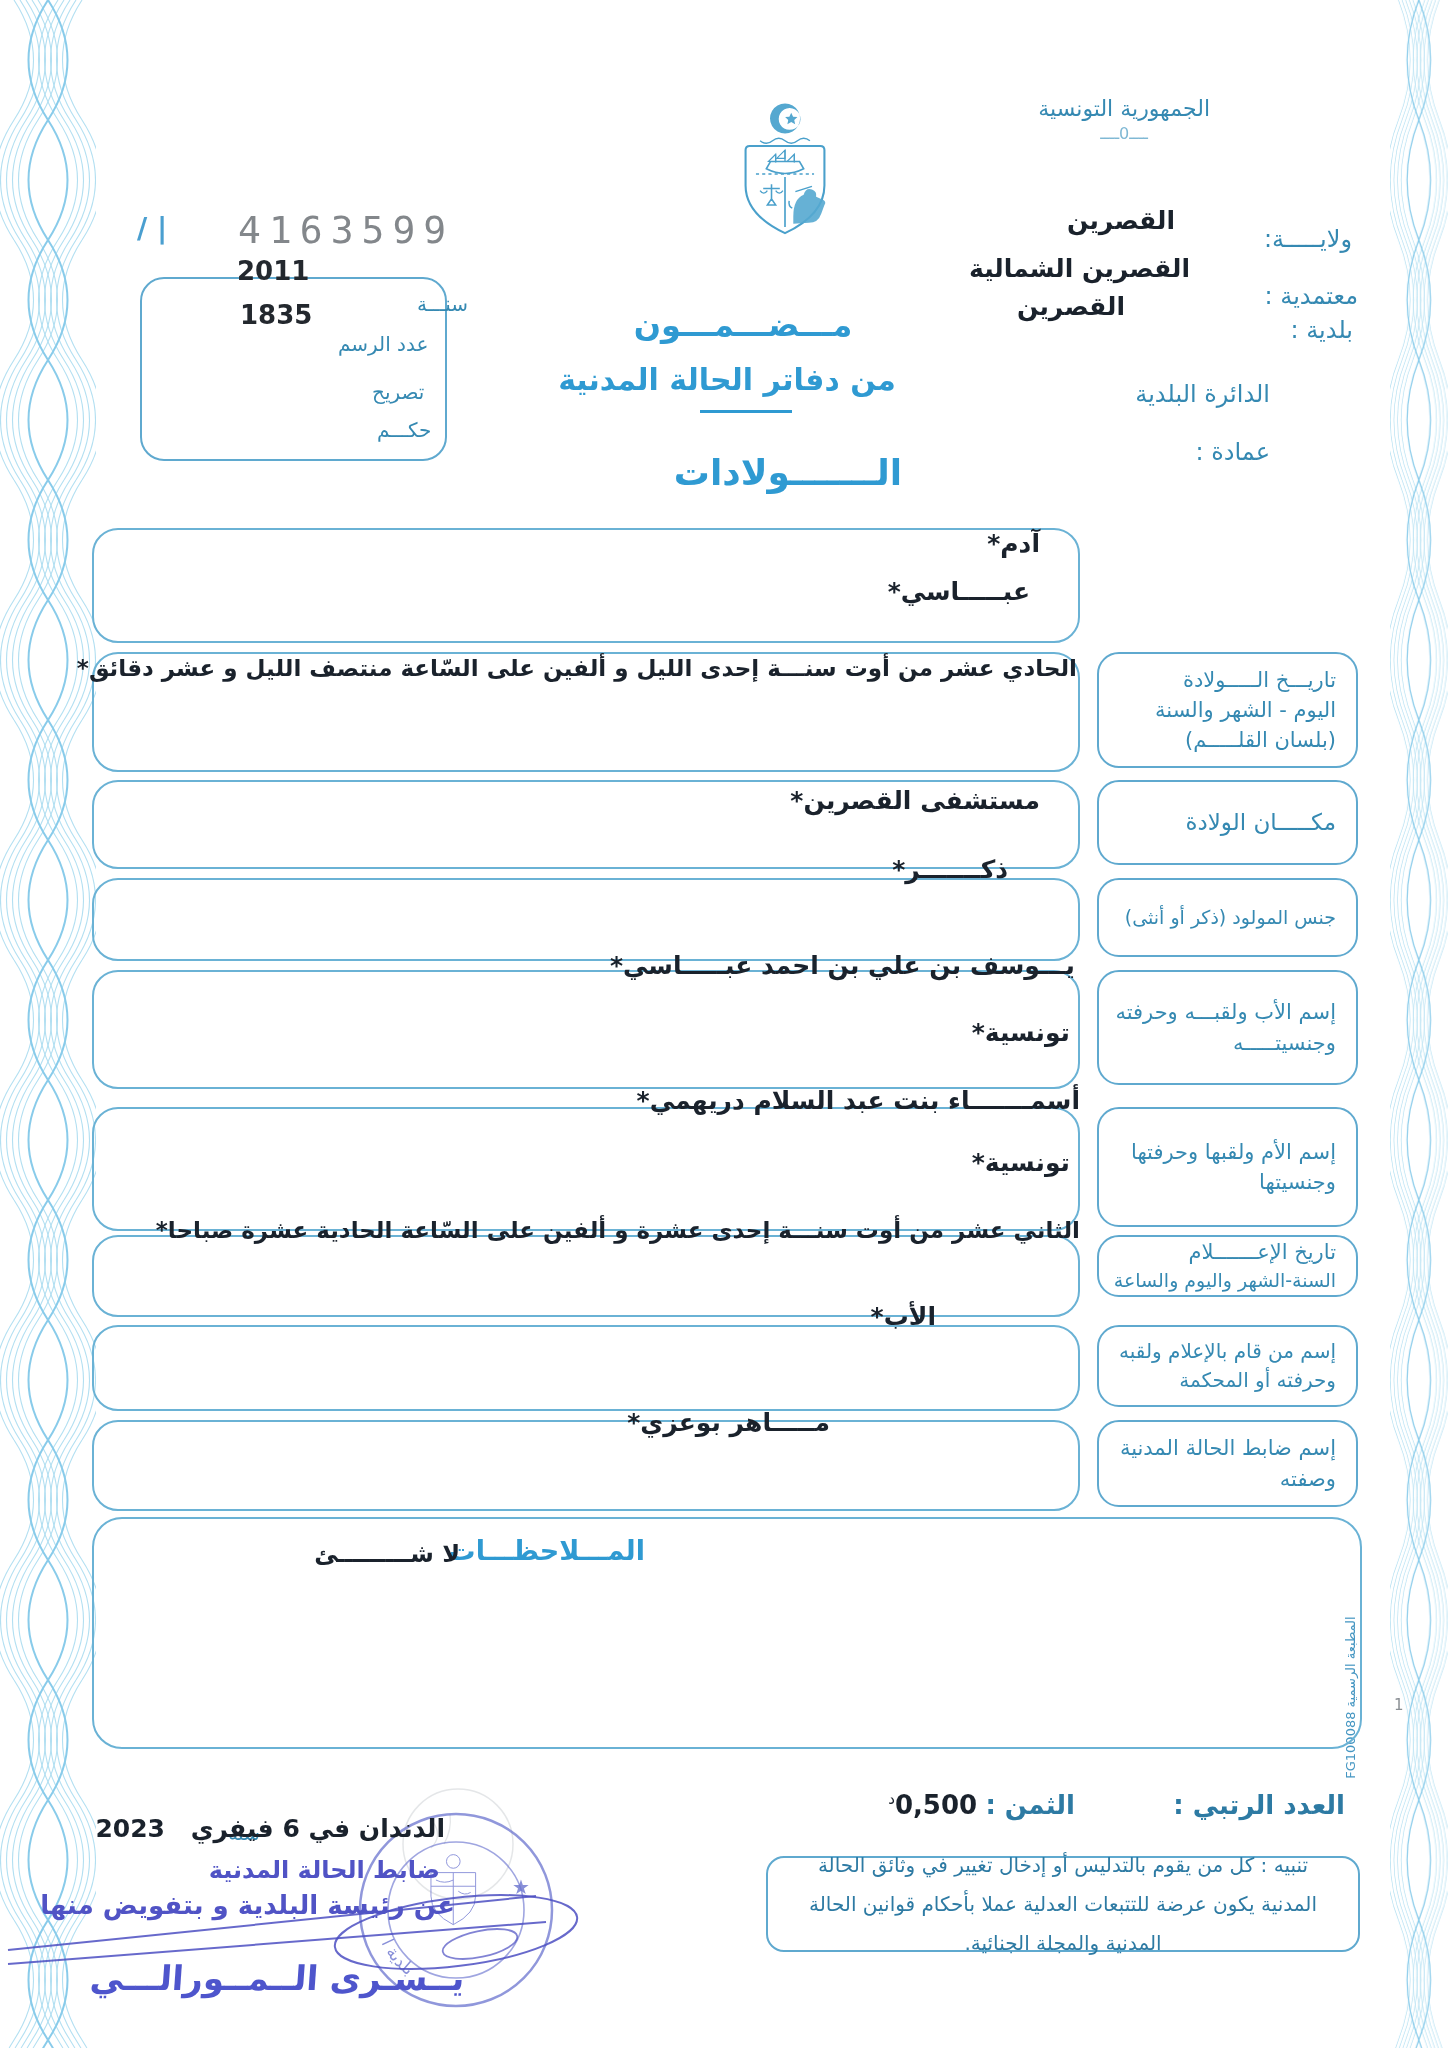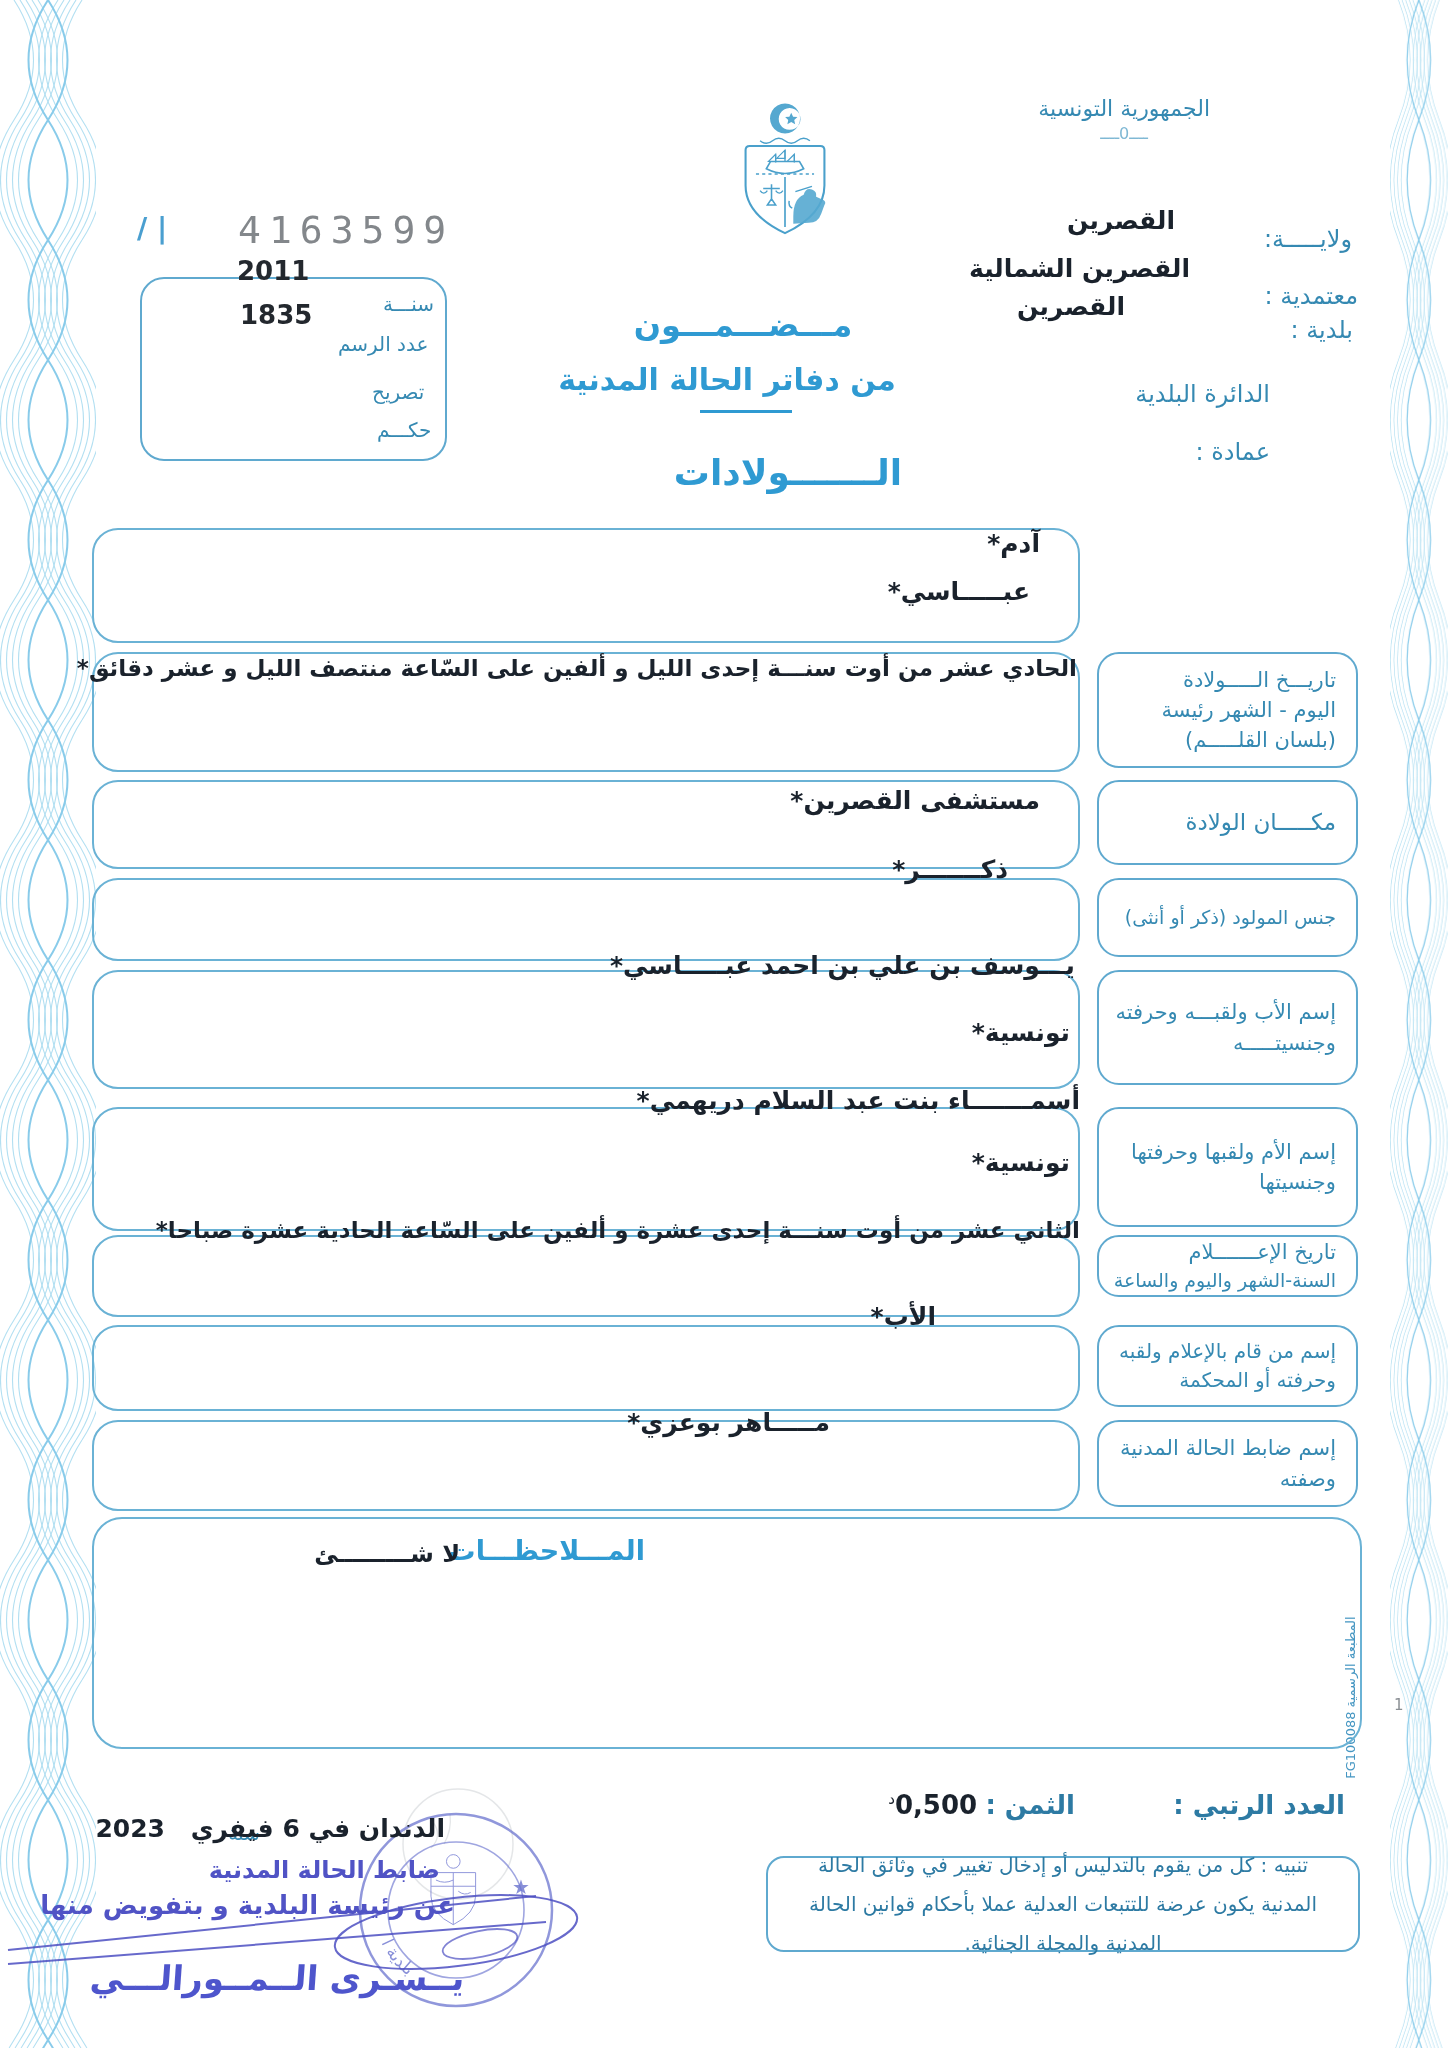--- a/index.html
+++ b/index.html
@@ -71,21 +71,21 @@
   <div class="hdrval" style="right:323px;top:292px">القصرين</div>
 
   <div class="abs lblblue" style="right:178px;top:380px;font-size:24px">الدائرة البلدية</div>
   <div class="abs lblblue" style="right:178px;top:438px;font-size:24px">عمادة :</div>
 
   <div class="abs" style="left:137px;top:212px;color:#4a9fd0;font-size:28px;font-weight:bold">| /</div>
   <div class="abs" style="left:238px;top:208px;color:#83878b;font-size:38px;letter-spacing:8px;font-family:'DejaVu Sans Mono',monospace">4163599</div>
   <div class="abs" style="left:237px;top:256px;color:#23282e;font-weight:bold;font-size:26px;z-index:5">2011</div>
   <div class="regbox"></div>
   <div class="abs" style="left:240px;top:300px;color:#23282e;font-weight:bold;font-size:26px">1835</div>
-  <div class="abs lblblue" style="left:383px;top:292px;font-size:20px">سنـــة</div>
+  <div class="abs lblblue" style="left:417px;top:292px;font-size:20px">سنـــة</div>
   <div class="abs lblblue" style="left:338px;top:332px;font-size:20px">عدد الرسم</div>
   <div class="abs lblblue" style="left:372px;top:380px;font-size:20px">تصريح</div>
   <div class="abs lblblue" style="left:377px;top:418px;font-size:20px">حكـــم</div>
 
   <svg class="abs" style="left:733px;top:92px;width:104px;height:166px" viewBox="0 0 100 160">
     <g fill="none" stroke="#4aa0cb" stroke-width="1.8">
       <path fill="#55a8d0" stroke="none" fill-rule="evenodd" d="M50,11 a14.5,14.5 0 1,0 0.1,0 z M54.5,15.5 a10.5,10.5 0 1,1 -0.1,0 z"></path>
       <path fill="#55a8d0" stroke="none" d="M56,20 l1.8,3.8 4.2,0.4 -3.1,2.8 0.9,4.1 -3.8,-2.1 -3.7,2.1 0.8,-4.1 -3,-2.8 4.1,-0.4 z"></path>
       <path d="M26,47 q6,5 12,0 q6,-5 12,0 q6,5 12,0 q6,-5 12,0" stroke-width="1.4"></path>
       <path d="M16,52 h68 q4,0 4,4 v34 q0,28 -38,46 q-38,-18 -38,-46 v-34 q0,-4 4,-4 z" stroke-width="2"></path>
@@ -107,21 +107,21 @@
   <div class="abs" style="left:700px;top:410px;width:92px;height:3px;background:#2f9ad2"></div>
   <div class="abs titleblue" style="left:588px;top:452px;width:400px;text-align:center;font-size:36px">الـــــــولادات</div>
 
   <div class="vbox" style="top:528px;height:111px"></div>
   <div class="val" style="right:408px;top:529px">آدم*</div>
   <div class="val" style="right:418px;top:577px">عبـــــاسي*</div>
 
   <div class="vbox" style="top:652px;height:116px"></div>
   <div class="lbox" style="top:652px;height:116px">
     <div>تاريـــخ الـــــولادة</div>
-    <div>اليوم - الشهر رئيسة</div>
+    <div>اليوم - الشهر والسنة</div>
     <div>(بلسان القلـــــم)</div>
   </div>
   <div class="val" style="right:371px;top:655px;font-size:23px">الحادي عشر من أوت سنـــة إحدى الليل و ألفين على السّاعة منتصف الليل و عشر دقائق*</div>
 
   <div class="vbox" style="top:780px;height:85px"></div>
   <div class="lbox" style="top:780px;height:85px;font-size:23px">
     <div>مكـــــان الولادة</div>
   </div>
   <div class="val" style="right:408px;top:786px">مستشفى القصرين*</div>
 

